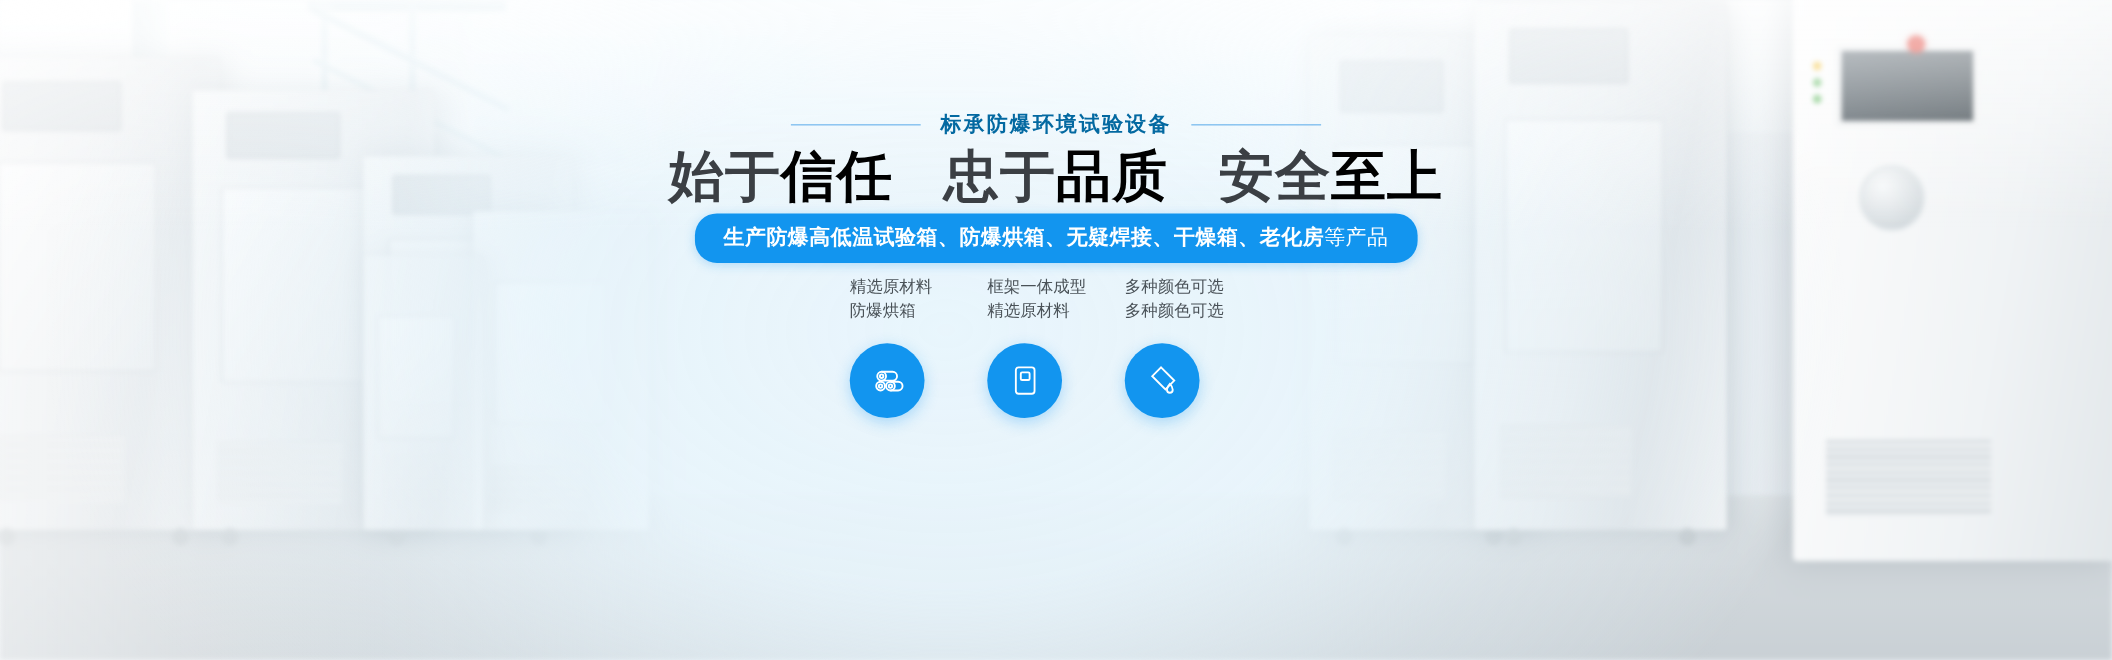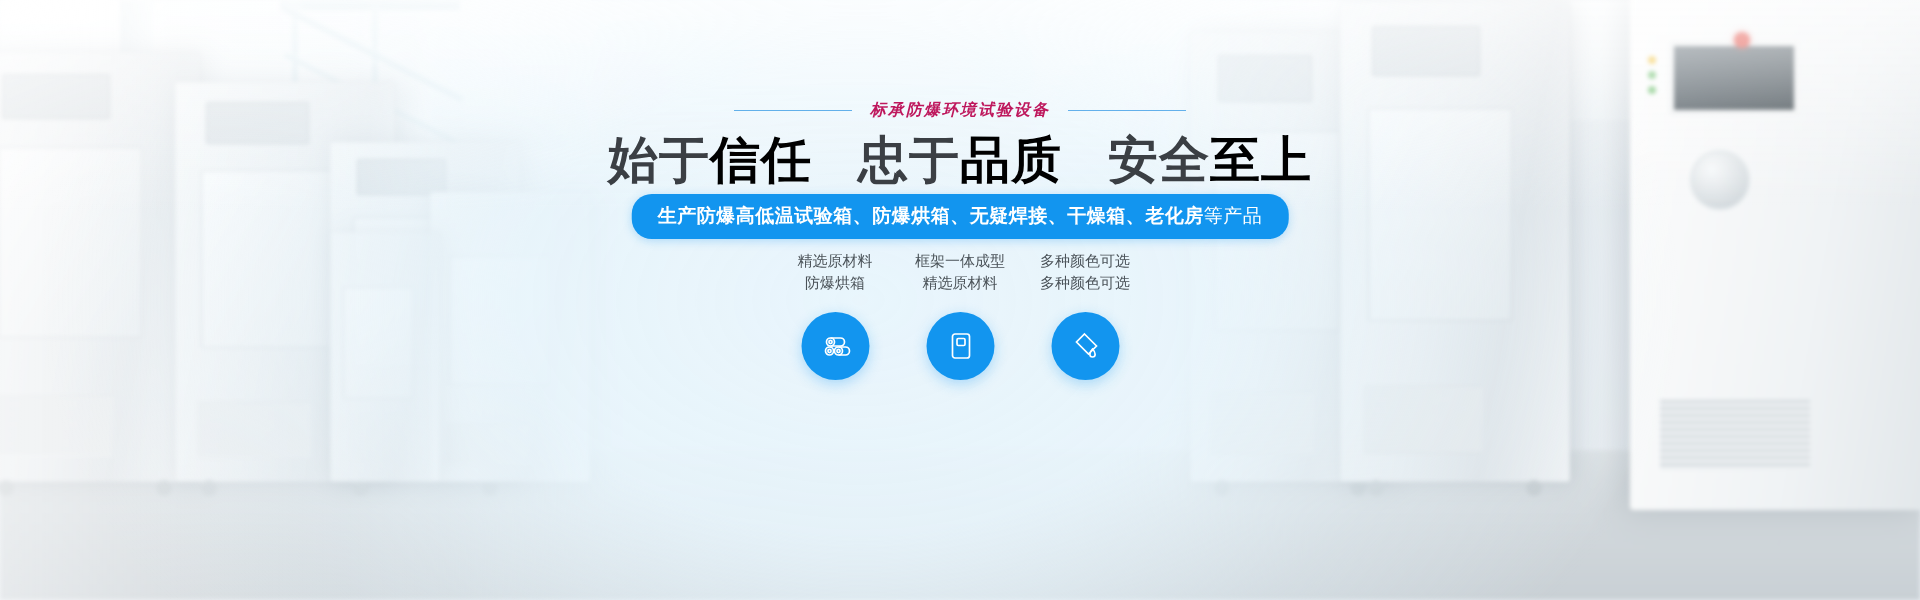--- a/index.html
+++ b/index.html
@@ -110,23 +110,22 @@
     position:absolute;left:0;top:0;width:1920px;height:600px;
   }
   .eyebrow{
     position:absolute;top:100px;left:0;width:1920px;
     display:flex;align-items:center;justify-content:center;gap:18px;
   }
   .eyebrow .rule{
     width:118px;height:1px;background:#4aa3e8;opacity:.85;
   }
   .eyebrow .etext{
-    color:#be185d;font-size:16px;font-weight:bold;letter-spacing:2px;
+    color:#0369a1;font-size:19px;font-weight:bold;letter-spacing:2px;
     white-space:nowrap;
-    font-style:italic;
   }
 
   .headline{
     position:absolute;top:127px;left:0;width:1920px;
     display:flex;align-items:center;justify-content:center;gap:46px;
     font-size:50px;font-weight:bold;letter-spacing:1px;white-space:nowrap;
   }
   .headline .dark{color:#3b3f44;}
   .headline .accent{color:#000000;}
 
@@ -136,21 +135,21 @@
     padding:9px 26px 10px;font-size:19px;font-weight:bold;letter-spacing:.5px;
     white-space:nowrap;box-shadow:0 2px 10px rgba(18,149,239,.28);
   }
   .pill .thin{font-weight:normal;}
 
   .features{
     position:absolute;top:250px;left:50%;transform:translateX(-50%);
     display:flex;gap:0;
   }
   .feature{
-    width:125px;display:flex;flex-direction:column;align-items:center;
+    width:125px;display:flex;flex-direction:column;align-items:flex-start;
   }
   .feature .ftext{
     color:#4a5258;font-size:15px;line-height:22px;text-align:center;white-space:nowrap;
   }
   .feature .circle{
     margin-top:18px;width:68px;height:68px;border-radius:50%;
     background:#1295ef;display:flex;align-items:center;justify-content:center;
     box-shadow:0 4px 14px rgba(18,149,239,.30);
   }
   .feature .circle svg{display:block;}

